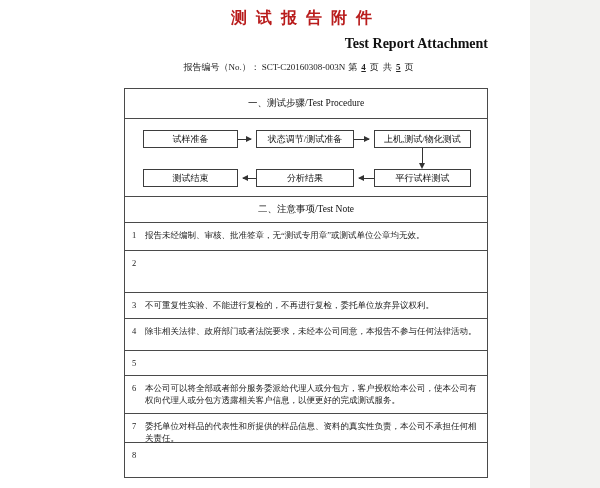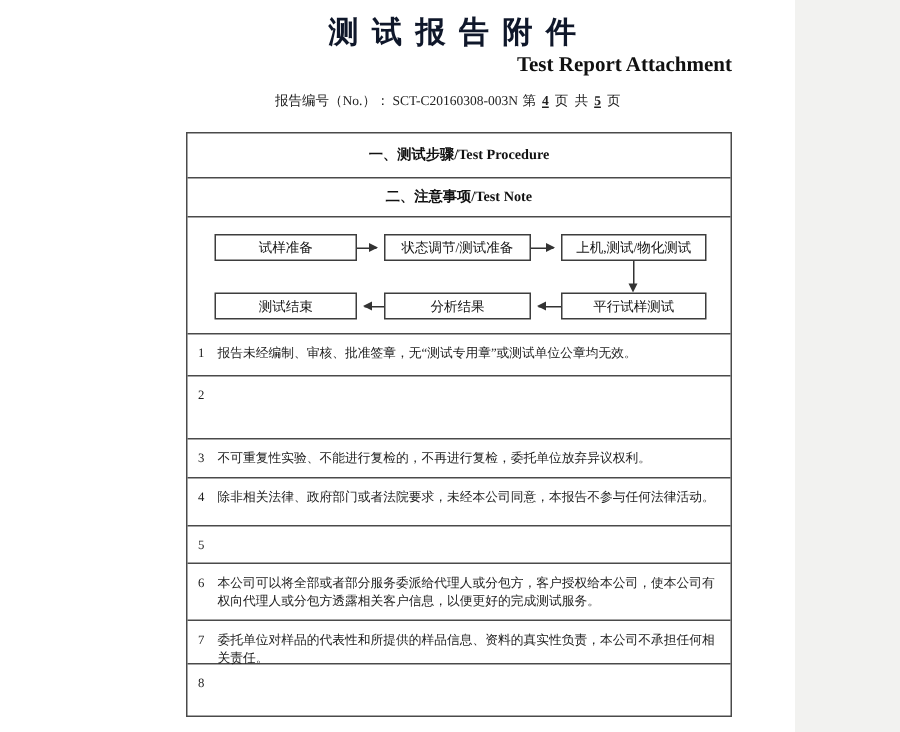--- a/index.html
+++ b/index.html
@@ -12,22 +12,22 @@
     color:#1a1a1a;
     overflow:hidden;
   }
   .photo-edge {
     position:absolute; top:0; right:0; width:70px; height:488px;
     background:#f2f2f0;
   }
   .doc-header { position:absolute; left:124px; top:0; width:364px; }
   .title-cn {
     position:absolute; top:8px; left:0; width:100%;
-    text-align:center; font-size:20px; font-weight:bold;
-    letter-spacing:9px; white-space:nowrap; color:#0f172a;
+    text-align:center; font-size:16px; font-weight:bold;
+    letter-spacing:9px; white-space:nowrap; color:#b91c1c;
   }
   .title-en {
     position:absolute; top:36px; left:0; width:100%;
     text-align:right; font-size:14px; font-weight:bold; color:#111;
   }
   .report-line {
     position:absolute; top:61px; left:0; width:364px;
     display:flex; justify-content:center;
     font-size:9px; color:#222; padding-right:14px;
   }
@@ -36,21 +36,21 @@
   .page-info span { margin:0 1px; }
 
   .report-table {
     position:absolute; left:124px; top:88px; width:364px;
     border:1px solid #4a4a4a; background:#fff;
   }
   .t-row { border-bottom:1px solid #4a4a4a; position:relative; }
   .t-row:last-child { border-bottom:none; }
   .sec-header {
     display:flex; align-items:center; justify-content:center;
-    font-size:9.5px; font-weight:bold; color:#111;text-align:center;
+    font-size:9.5px; font-weight:normal; color:#111;text-align:center;
   }
   .sec1 { height:30px; }
   .sec2 { height:26px; }
   .flow-row { height:78px; }
 
   .fbox {
     position:absolute; height:18px; border:1px solid #3d3d3d; background:#fff;
     display:flex; align-items:center; justify-content:center;
     font-size:9px; color:#111; white-space:nowrap;
   }
@@ -96,35 +96,35 @@
   <div class="report-line">
     <div class="left"><span>报告编号（No.）：</span><span>SCT-C20160308-003N</span></div>
     <div class="page-info"><span>第</span><span class="pagenum">4</span><span>页</span>&nbsp;<span>共</span><span class="pagenum">5</span><span>页</span></div>
   </div>
 </div>
 
 <div class="report-table">
 
   <div class="t-row sec-header sec1">一、测试步骤/Test Procedure</div>
 
-  <div class="t-row sec-header sec2">二、注意事项/Test Note</div>
-
   <div class="t-row flow-row">
     <div class="fbox b-r1 col1">试样准备</div>
     <div class="harrow right ha1"></div>
     <div class="fbox b-r1 col2">状态调节/测试准备</div>
     <div class="harrow right ha2"></div>
     <div class="fbox b-r1 col3">上机,测试/物化测试</div>
     <div class="varrow"></div>
     <div class="fbox b-r2 col3">平行试样测试</div>
     <div class="harrow left ha3"></div>
     <div class="fbox b-r2 col2">分析结果</div>
     <div class="harrow left ha4"></div>
     <div class="fbox b-r2 col1">测试结束</div>
   </div>
+
+  <div class="t-row sec-header sec2">二、注意事项/Test Note</div>
 
   <div class="t-row note-row n1">
     <span class="note-num">1</span>
     <span class="note-text">报告未经编制、审核、批准签章，无“测试专用章”或测试单位公章均无效。</span>
   </div>
   <div class="t-row note-row n2">
     <span class="note-num">2</span>
   </div>
   <div class="t-row note-row n3">
     <span class="note-num">3</span>

